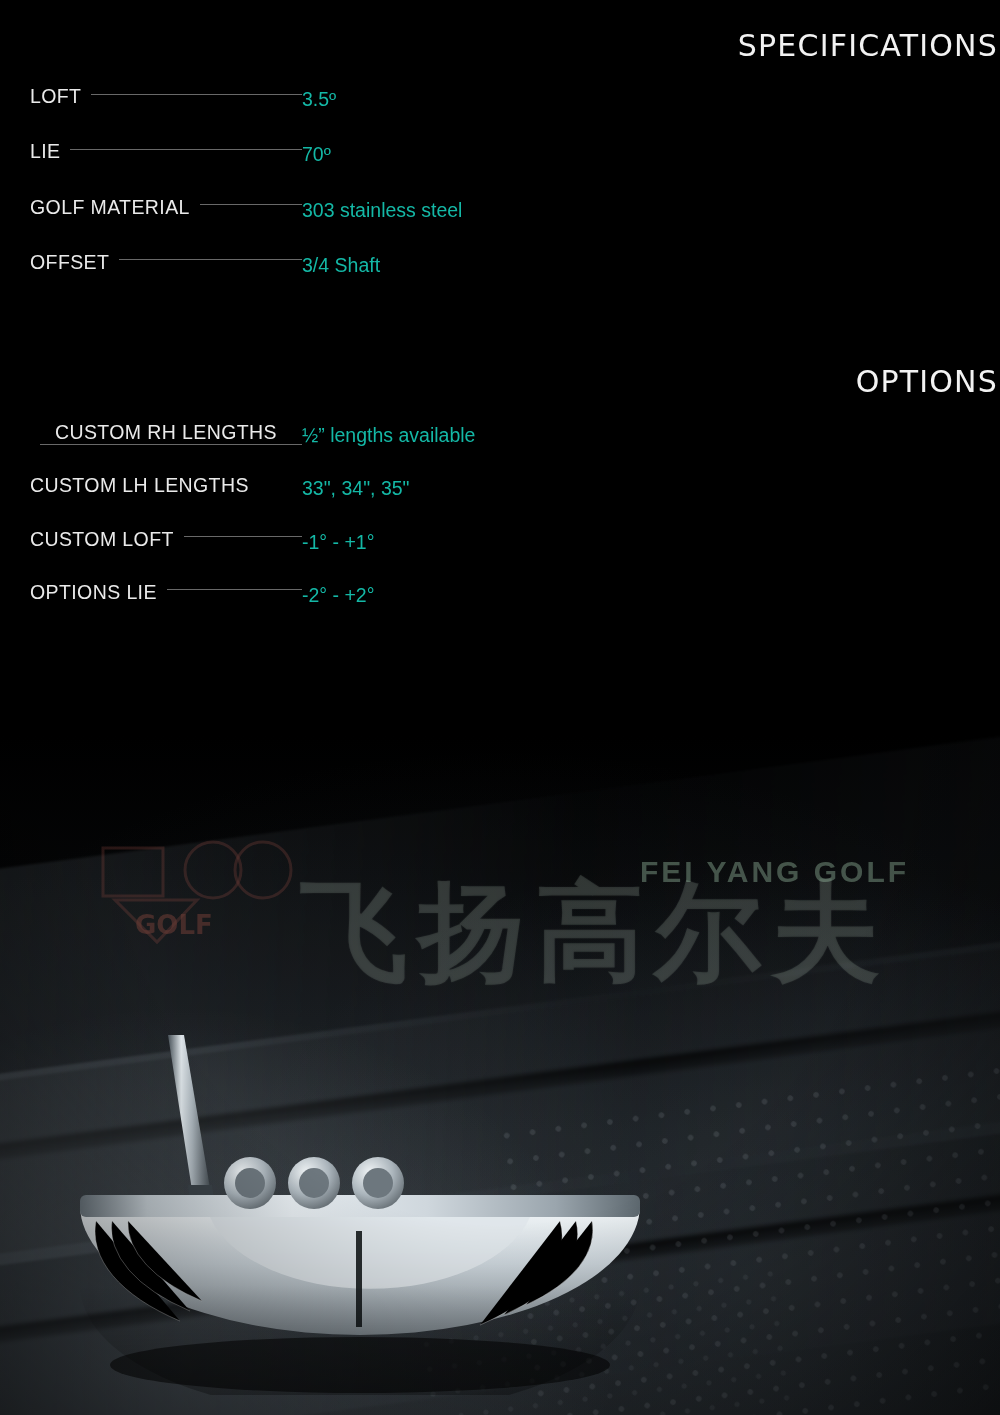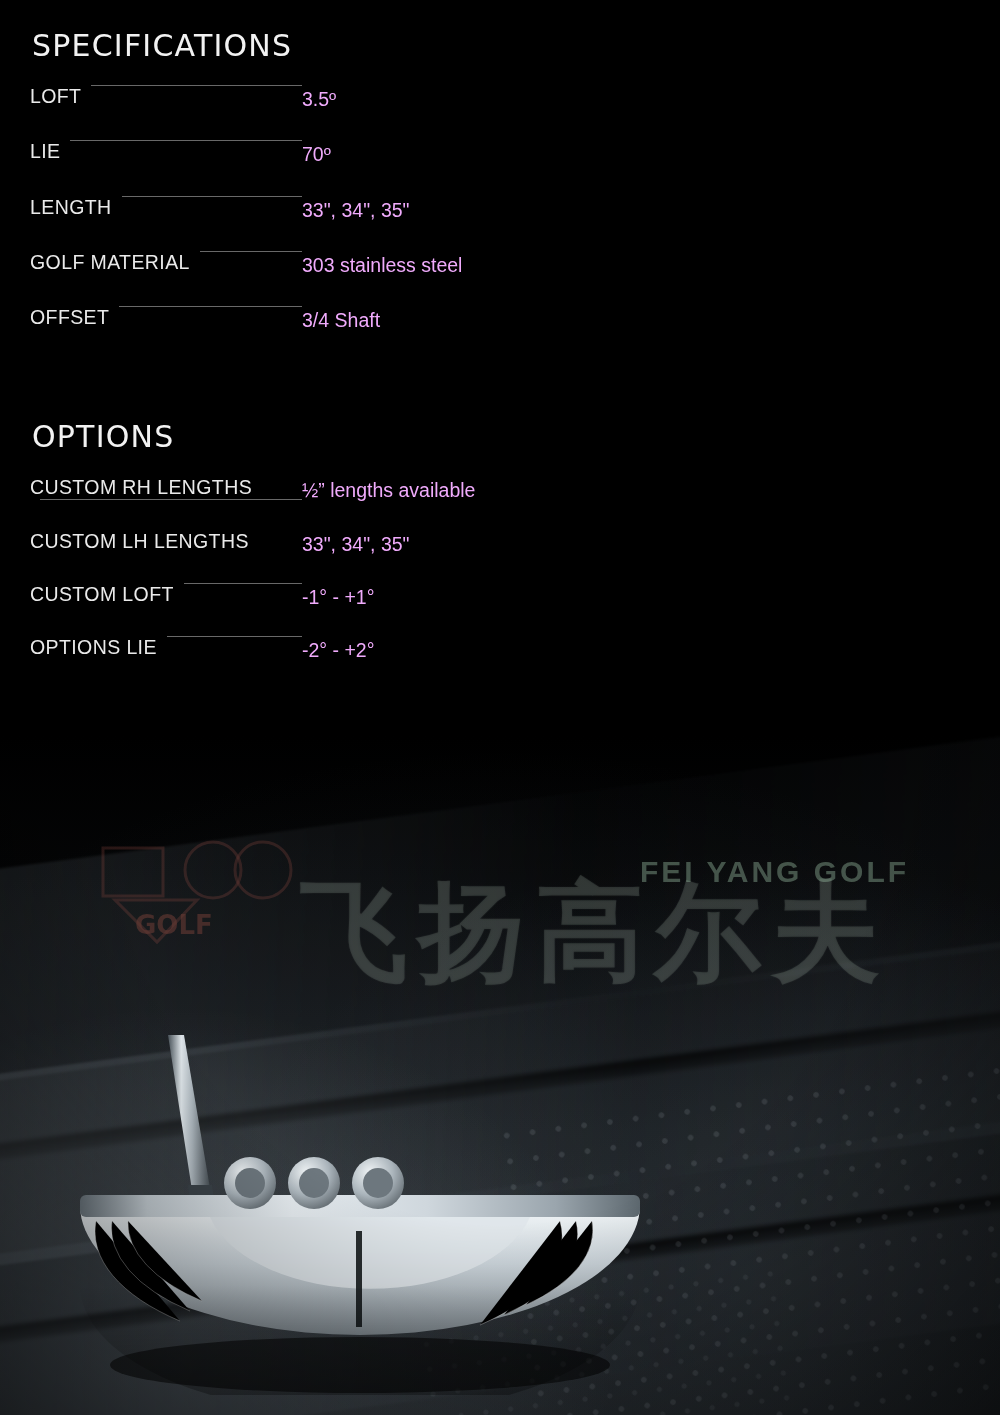--- a/index.html
+++ b/index.html
@@ -149,71 +149,73 @@
   .content {
     position: relative;
     z-index: 5;
     padding: 28px 0 0 30px;
   }
   .section-title {
     font-size: 30px;
     letter-spacing: 1.2px;
     font-weight: 400;
     color: #f2f2f2;
-    margin: 0 16px 22px 2px;
+    margin: 0 2px 22px 2px;
     font-family: "DejaVu Sans", sans-serif;
+    text-align: right;
   }
   .section-title.options {
     margin-top: 58px;
   }
 
   .spec-table {
     border-collapse: collapse;
     width: 940px;
   }
   .spec-row { vertical-align: top; }
   .spec-label-cell {
     width: 272px;
     padding: 0 0 26px 0;
     position: relative;
   }
   .spec-label-inner {
     display: flex;
-    align-items: flex-start;
+    align-items: center;
     width: 272px;
   }
   .spec-label {
     font-size: 19.5px;
     letter-spacing: 0.4px;
     color: #eaeaea;
     white-space: nowrap;
     font-family: "Liberation Sans", sans-serif;
   }
   .leader {
     flex: 1 1 auto;
     height: 1px;
     margin: 0 0 5px 10px;
     background: linear-gradient(90deg, rgba(190,190,190,0.55), rgba(190,190,190,0.55));
     min-width: 8px;
   }
   .leader.hidden { background: none; }
   .spec-value {
     font-size: 19.5px;
-    color: #f0abfc;
+    color: #14b8a6;
     padding: 0 0 26px 0;
     line-height: 1.5;
     white-space: pre-line;
     font-family: "Liberation Sans", sans-serif;
   }
   .spec-row.tight .spec-label-cell,
   .spec-row.tight .spec-value { padding-bottom: 24px; }
 
   .label-wrap {
     display: block;
     width: 272px;
+    text-align: center;
   }
   .label-wrap .line2 {
     display: flex;
     align-items: baseline;
   }
 </style>
 </head>
 <body>
 
 <div class="photo-bg">
@@ -324,29 +326,20 @@
           <div class="spec-label-inner">
             <span class="spec-label">LIE</span>
             <span class="leader"></span>
           </div>
         </td>
         <td class="spec-value">70º</td>
       </tr>
       <tr class="spec-row">
         <td class="spec-label-cell">
           <div class="spec-label-inner">
-            <span class="spec-label">LENGTH</span>
-            <span class="leader"></span>
-          </div>
-        </td>
-        <td class="spec-value">33", 34", 35"</td>
-      </tr>
-      <tr class="spec-row">
-        <td class="spec-label-cell">
-          <div class="spec-label-inner">
             <span class="spec-label">GOLF MATERIAL</span>
             <span class="leader"></span>
           </div>
         </td>
         <td class="spec-value">303 stainless steel</td>
       </tr>
       <tr class="spec-row">
         <td class="spec-label-cell">
           <div class="spec-label-inner">
             <span class="spec-label">OFFSET</span>

